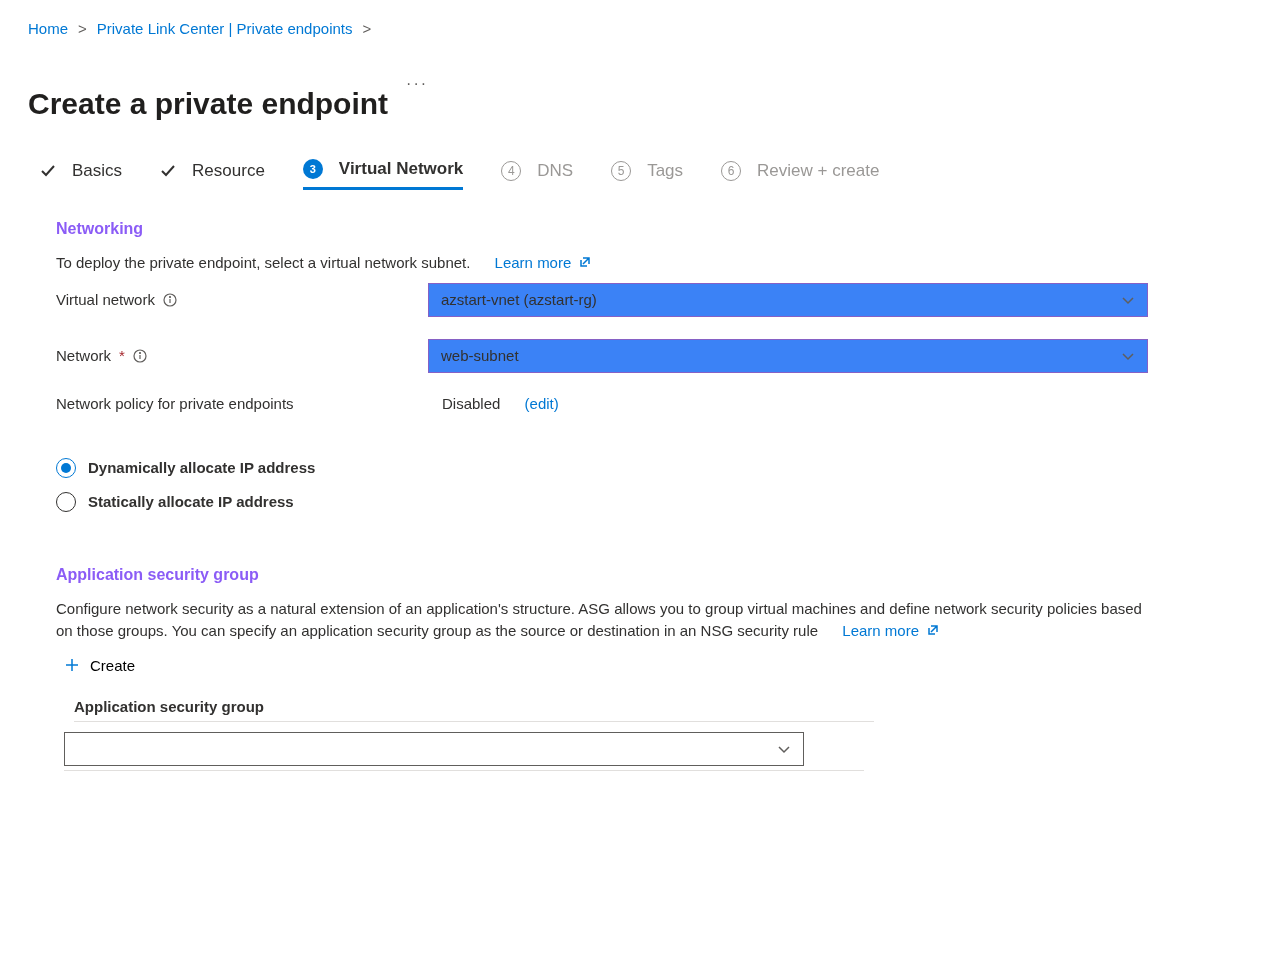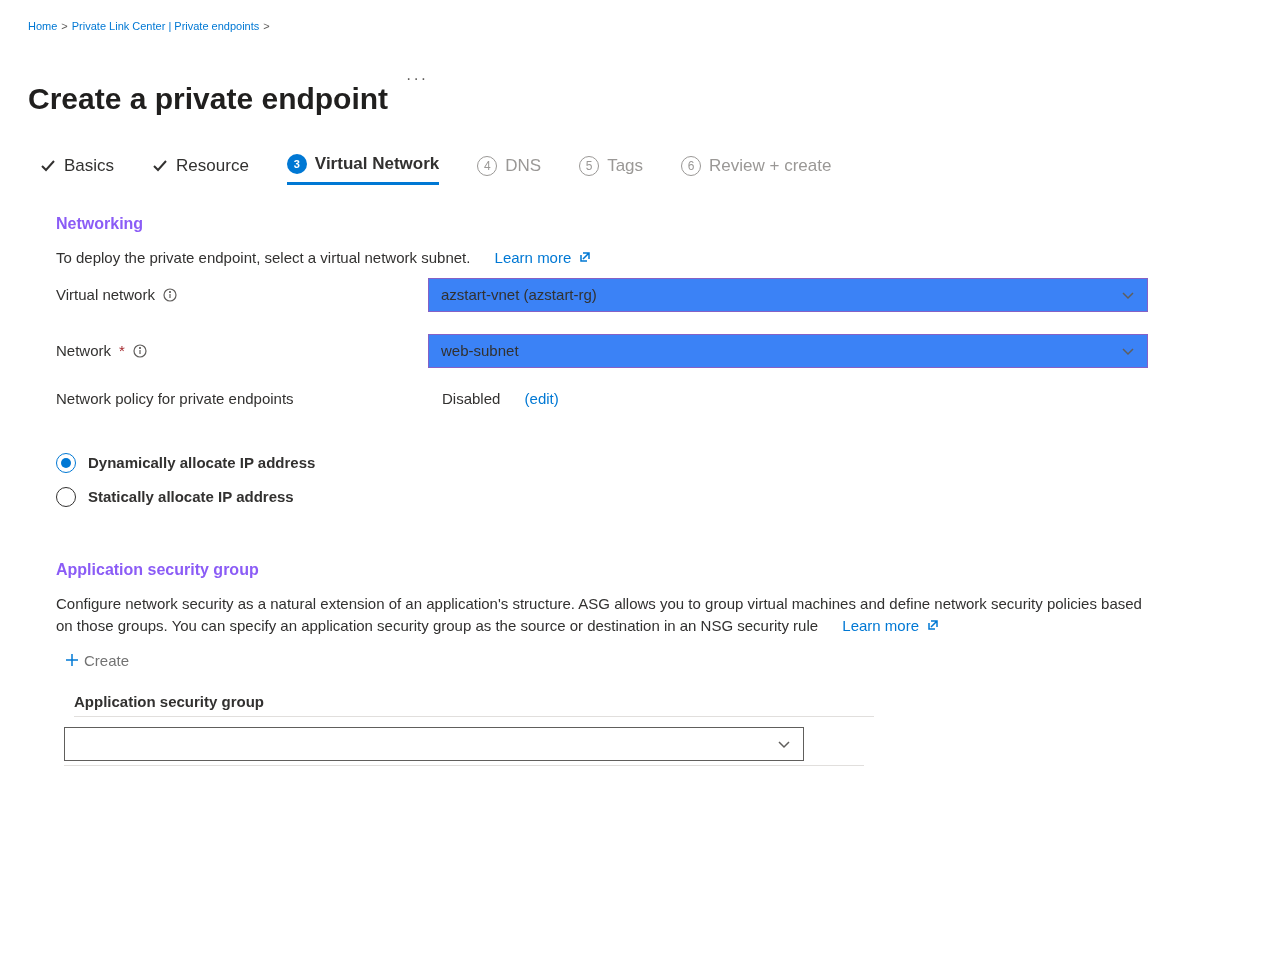--- a/index.html
+++ b/index.html
@@ -1,28 +1,28 @@
 <!DOCTYPE html>
 <html><head>
 <meta charset="utf-8">
 <style>
   * { box-sizing: border-box; margin: 0; padding: 0; }
   body {
     font-family: "Segoe UI", -apple-system, BlinkMacSystemFont, sans-serif;
     font-size: 14px; color: #323130; background: #fff;
     padding: 20px 28px;
   }
-  .breadcrumb { display: flex; gap: 4px; font-size: 11px; margin-bottom: 10px; }
+  .breadcrumb { display: flex; gap: 10px; font-size: 15px; margin-bottom: 10px; }
   .breadcrumb a { color: #0078d4; text-decoration: none; cursor: pointer; }
   .breadcrumb .sep { color: #605e5c; }
   .page-title-row { display: flex; align-items: center; gap: 18px; margin-bottom: 38px; }
   h1 { font-size: 30px; font-weight: 600; color: #201f1e; margin-top: 40px; }
   .more-dots { color: #605e5c; font-size: 16px; cursor: pointer; letter-spacing: 2px; }
   .tabs { display: flex; gap: 38px; margin-left: 12px; margin-bottom: 30px; align-items: center; }
-  .tab { display: flex; align-items: center; gap: 8px; padding-bottom: 8px; font-size: 17px; color: #9a9896; text-align: right; }
+  .tab { display: flex; align-items: center; gap: 16px; padding-bottom: 8px; font-size: 17px; color: #9a9896; text-align: right; }
   .tab.done { color: #323130; }
   .tab.active { color: #323130; font-weight: 600; border-bottom: 3px solid #0078d4; }
   .tab .check { width: 16px; height: 16px; display: inline-flex; }
   .tab .check svg { width: 16px; height: 16px; stroke: #323130; stroke-width: 2; fill: none; }
   .tab .circle { width: 20px; height: 20px; border-radius: 50%; display: inline-flex; align-items: center; justify-content: center; font-size: 11px; }
   .tab .circle.filled { background: #0078d4; color: #fff; font-weight: 600; }
   .tab .circle.hollow { border: 1px solid #9a9896; color: #9a9896; font-size: 12px; }
   .section { margin-left: 28px; max-width: 1100px; }
   .section h2 { font-size: 16px; font-weight: 600; margin-bottom: 14px; color: #8b5cf6; }
   .desc { font-size: 15px; color: #323130; margin-bottom: 8px; line-height: 1.5; }
@@ -39,21 +39,21 @@
   .select-box.purple { border-color: #8661c5; }
   .chev { width: 14px; height: 14px; }
   .chev svg { width: 14px; height: 14px; stroke: #605e5c; fill: none; stroke-width: 1.5; }
   .value-text { font-size: 15px; color: #323130; margin-left: 14px; }
   .radio-group { margin-bottom: 30px; }
   .radio-row { display: flex; align-items: center; gap: 12px; margin-bottom: 14px; cursor: pointer; }
   .radio { width: 20px; height: 20px; border-radius: 50%; border: 1px solid #323130; display: flex; align-items: center; justify-content: center; }
   .radio.checked { border-color: #0078d4; }
   .radio.checked::after { content: ""; width: 10px; height: 10px; border-radius: 50%; background: #0078d4; }
   .radio-label { font-size: 15px; color: #323130; font-weight: bold; }
-  .create-btn { display: inline-flex; align-items: center; gap: 4px; margin-left: 8px; margin-top: 6px; margin-bottom: 24px; cursor: pointer; color: #737373; font-size: 15px; }
+  .create-btn { display: inline-flex; align-items: center; gap: 10px; margin-left: 8px; margin-top: 6px; margin-bottom: 24px; cursor: pointer; color: #000000; font-size: 15px; }
   .plus-icon { width: 16px; height: 16px; }
   .plus-icon svg { width: 16px; height: 16px; stroke: #0078d4; stroke-width: 1.5; fill: none; }
   .asg-label-row { font-size: 15px; font-weight: 600; margin-left: 18px; margin-bottom: 10px; padding-bottom: 6px; border-bottom: 1px solid #e1dfdd; max-width: 800px; }
   .asg-select-row { margin-left: 8px; max-width: 800px; border-bottom: 1px solid #e1dfdd; padding-bottom: 4px; }
   .asg-select { width: 740px; height: 34px; border: 1px solid #605e5c; background: #fff; display: flex; align-items: center; justify-content: flex-end; padding: 0 12px; cursor: pointer; }
   .spacer-md { height: 24px; }
 </style>
 </head>
 <body>
 

